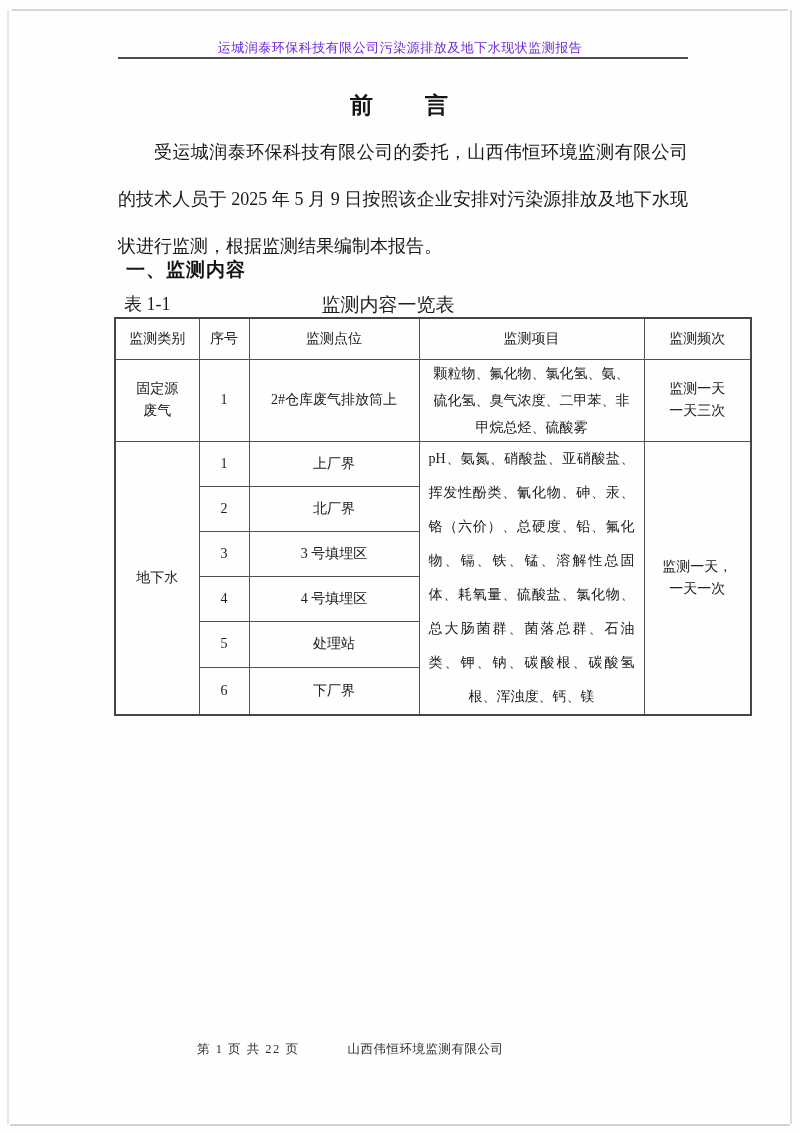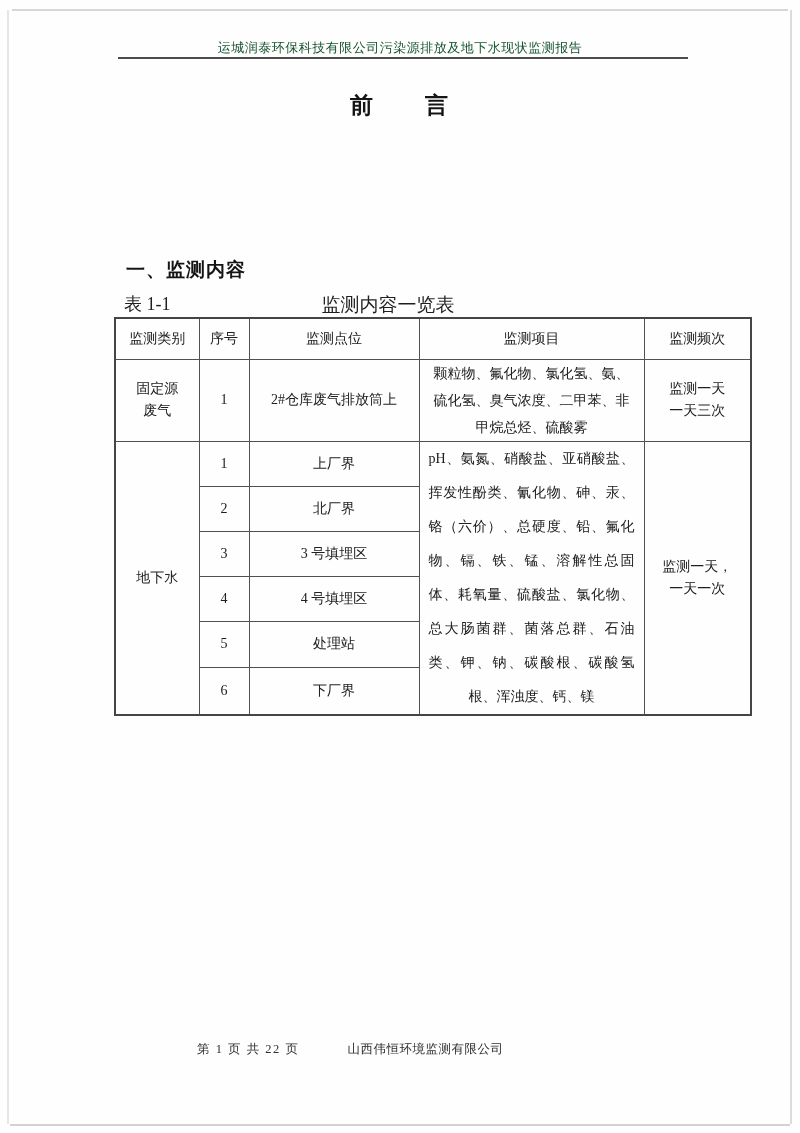--- a/index.html
+++ b/index.html
@@ -15,21 +15,21 @@
   
   .edge { position: absolute; background: #dedede; }
   .edge-top    { top: 9px;  left: 12px;  width: 776px; height: 2px; background:#d7d7d7;}
   .edge-bottom { top: 1124px; left: 10px; width: 780px; height: 2px; background:#d2d2d2;}
   .edge-left   { top: 10px; left: 7px;  width: 2px; height: 1114px; background:#e6e6e6;}
   .edge-right  { top: 10px; left: 790px; width: 2px; height: 1114px; background:#dcdcdc;}
 
   .doc-header {
     position: absolute; top: 39px; left: 115px; width: 570px;
     text-align: center; font-size: 13px; letter-spacing: 0.5px;
-    color: #14532d;
+    color: #6d28d9;
   }
   .header-rule {
     position: absolute; top: 57px; left: 118px; width: 570px;
     border-top: 2px solid #4c4c4c;
   }
   .preface-title {
     position: absolute; top: 90px; left: 115px; width: 570px;
     text-align: center; font-size: 23px; font-weight: bold;
     letter-spacing: 2px; color: #141414;
   }
@@ -83,20 +83,21 @@
 
   <div class="edge edge-top"></div>
   <div class="edge edge-bottom"></div>
   <div class="edge edge-left"></div>
   <div class="edge edge-right"></div>
 
   <div class="doc-header">运城润泰环保科技有限公司污染源排放及地下水现状监测报告</div>
   <div class="header-rule"></div>
 
   <div class="preface-title">前　　言</div>
+  <div class="preface-body">受运城润泰环保科技有限公司的委托，山西伟恒环境监测有限公司的技术人员于 2025 年 5 月 9 日按照该企业安排对污染源排放及地下水现状进行监测，根据监测结果编制本报告。</div>
 
   <div class="section-heading">一、监测内容</div>
 
   <div class="table-label">表 1-1</div>
   <div class="table-title">监测内容一览表</div>
 
   <table class="monitoring">
     <colgroup>
       <col style="width:84px">
         <col style="width:50px">

